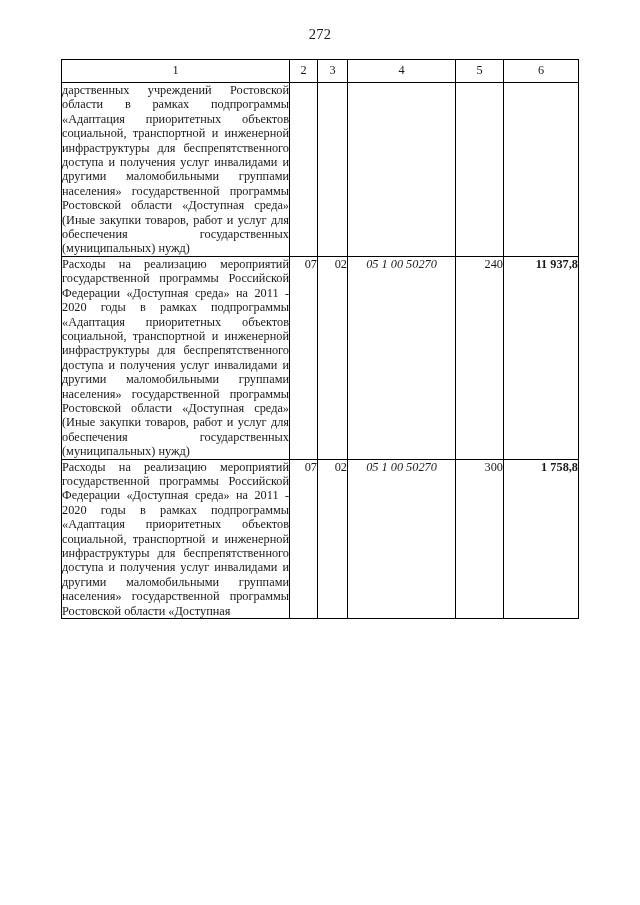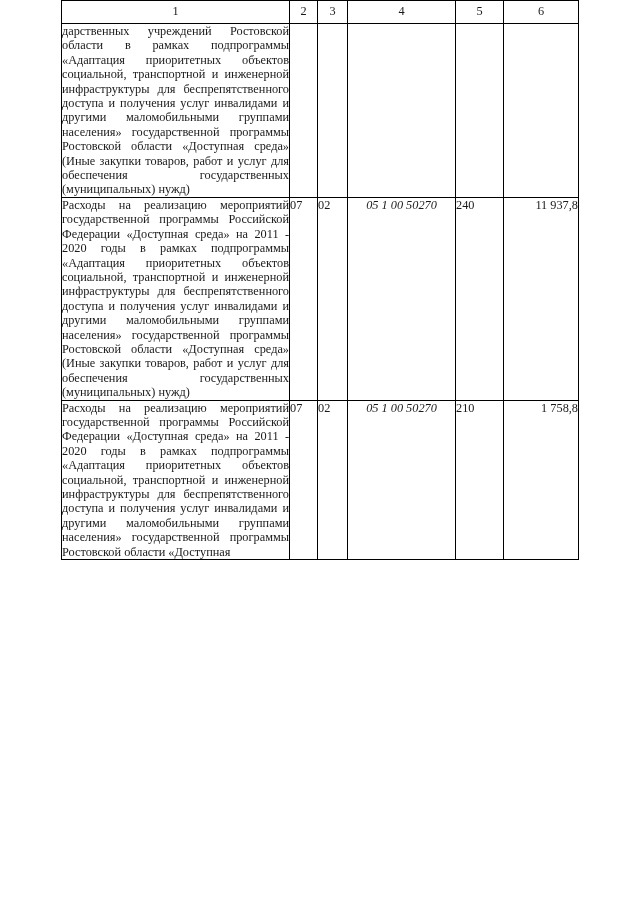--- a/index.html
+++ b/index.html
@@ -58,40 +58,42 @@
   .c5 { width: 48px; }
   .c6 { width: 75px; }
 
   td.text-cell {
     padding: 2px 4px 3px 4px;
     text-align: justify;
     text-align-last: left;
     hyphens: manual;
   }
   td.center-cell {
-    text-align: left;
+    text-align: right;
     padding: 2px 2px 0 2px;
     margin-left: 8px;
   }
   td.num-cell {
     text-align: right;
     padding: 2px 6px 0 2px;
+    font-weight: bold;
   }
   td.code-cell {
     text-align: center;
     padding: 2px 2px 0 2px;
     white-space: nowrap;
     font-style: italic;
   }
 </style>
 </head>
 <body>
 
 <div class="page">
 
+  <div class="page-number">272</div>
 
   <table class="budget-table">
     <colgroup>
       <col class="c1">
         <col class="c2">
         <col class="c3">
         <col class="c4">
         <col class="c5">
         <col class="c6">
     </colgroup>
@@ -121,19 +123,19 @@
         <td class="code-cell">05 1 00 50270</td>
         <td class="center-cell">240</td>
         <td class="num-cell">11 937,8</td>
       </tr>
 
       <tr>
         <td class="text-cell">Расходы на реализацию мероприятий государственной программы Российской Федерации «Доступная среда» на 2011 - 2020 годы в рамках подпрограммы «Адаптация приоритетных объектов социальной, транспортной и инженерной инфраструктуры для беспрепятствен­ного доступа и получения услуг инвалидами и другими маломобильными группами населения» государственной программы Ростовской области «Доступная</td>
         <td class="center-cell">07</td>
         <td class="center-cell">02</td>
         <td class="code-cell">05 1 00 50270</td>
-        <td class="center-cell">210</td>
+        <td class="center-cell">300</td>
         <td class="num-cell">1 758,8</td>
       </tr>
     </tbody>
   </table>
 
 </div>
 
 </body></html>

